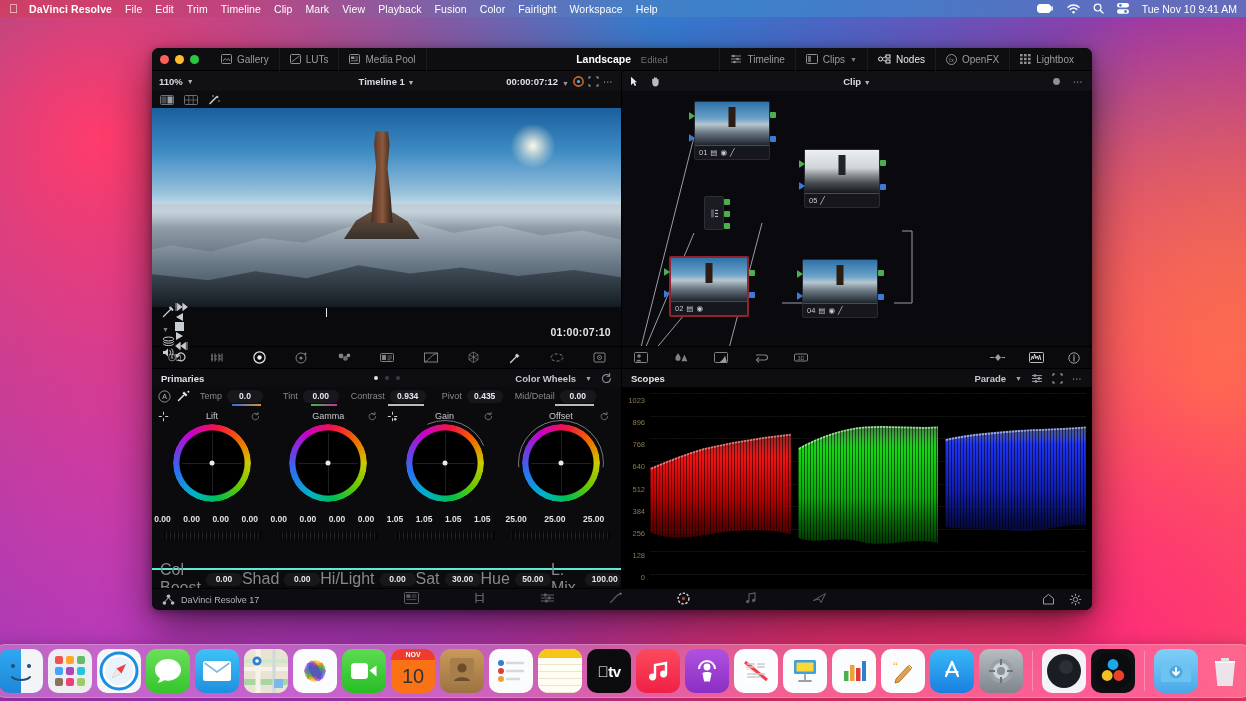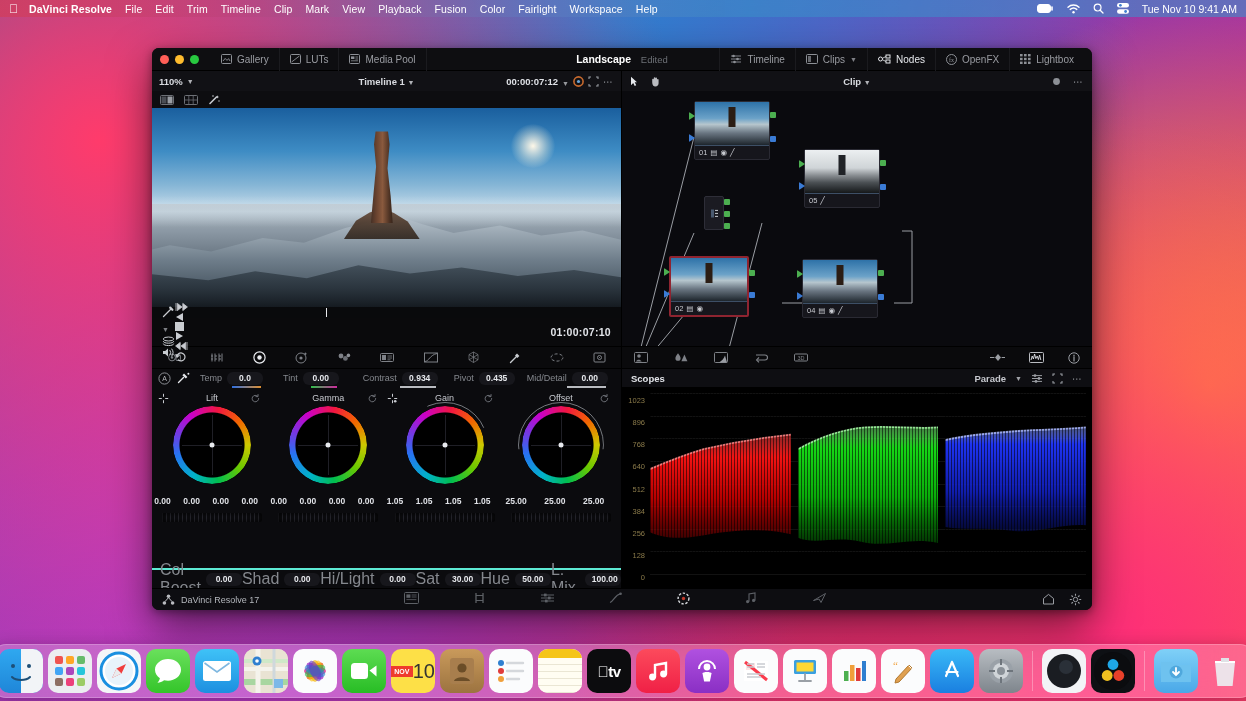--- a/index.html
+++ b/index.html
@@ -781,20 +781,38 @@
               <path d="M6 5v4M6 3.2v.9" stroke="#9a9da3" stroke-width="1.2" stroke-linecap="round"></path>
             </svg>
           </span>
       </span>
     </div>
   </div>
 
   <div class="lower">
 
     <div class="primaries">
+      <div class="panel-head">
+        <span>Primaries</span>
+        <span class="dots">
+          <span class="dot on"></span>
+          <span class="dot"></span>
+          <span class="dot"></span>
+        </span>
+        <span class="right">
+          <span style="font-weight:bold;">Color Wheels</span>
+          <span class="chev">▼</span>
+          <span>
+            <svg width="11" height="11" viewBox="0 0 11 11">
+                <path d="M9.4 5.5a4 4 0 1 1-1.2-2.8" stroke="#8d9096" stroke-width="1.1" fill="none" stroke-linecap="round"></path>
+                <path d="M8.6 .6v2.6H6" stroke="#8d9096" stroke-width="1.1" fill="none" stroke-linecap="round"></path>
+              </svg>
+          </span>
+        </span>
+      </div>
 
       <div class="param-row">
         <span style="display:flex;gap:6px;align-items:center;margin-right:10px;">
           <span>
             <svg width="13" height="13" viewBox="0 0 13 13">
                 <circle cx="6.5" cy="6.5" r="5.6" stroke="#8d9096" fill="none"></circle>
                 <text x="6.5" y="9" font-size="7" fill="#b9bbc0" text-anchor="middle" font-family="sans-serif">A</text>
               </svg>
           </span>
           <span>
@@ -803,21 +821,21 @@
                 <path d="M7 1.6l3.4 3.4-1.6 1.6-3.4-3.4z" fill="#e6e8ec"></path>
                 <circle cx="11.4" cy="1.8" r="1" fill="#e6e8ec"></circle>
               </svg>
           </span>
         </span>
         <span class="pfield" style="margin-right:20px;">
           <span class="lbl">Temp</span>
           <span class="val">0.0</span>
           <span class="bar" style="background:linear-gradient(90deg,#2f6fe0,#e09030);"></span>
         </span>
-        <span class="pfield" style="margin-right:24px;">
+        <span class="pfield" style="margin-right:12px;">
           <span class="lbl">Tint</span>
           <span class="val">0.00</span>
           <span class="bar" style="background:linear-gradient(90deg,#2fbf4a,#d028a0);"></span>
         </span>
         <span class="pfield" style="margin-right:16px;">
           <span class="lbl">Contrast</span>
           <span class="val">0.934</span>
           <span class="bar" style="background:#b9bbc0;"></span>
         </span>
         <span class="pfield" style="margin-right:12px;">
@@ -1261,21 +1279,21 @@
   </div>
     </div>
 
   <div class="dock-item" style="background:linear-gradient(180deg,#5ddc52,#28bd25);">
     <svg width="28" height="20" viewBox="0 0 28 20">
         <rect x="1" y="2" width="17" height="16" rx="3.5" fill="#fff"></rect>
         <path d="M19.5 9.5L26.5 4.5v11z" fill="#fff"></path>
       </svg>
   </div>
 
-  <div class="dock-item" style="background:#fde047;flex-direction:row;">
+  <div class="dock-item" style="background:#f97316;flex-direction:column;">
     <div style="width:100%;background:#ef3b2d;color:#fff;font-size:7px;font-weight:bold;text-align:center;line-height:11px;">NOV</div>
     <div style="flex:1;display:flex;align-items:center;justify-content:center;color:#333;font-size:20px;">10</div>
   </div>
 
   <div class="dock-item" style="background:linear-gradient(180deg,#c99a5b,#9c7340);">
     <svg width="26" height="28" viewBox="0 0 26 28">
         <rect x="1" y="1" width="24" height="26" rx="3" fill="#a87e4d"></rect>
         <circle cx="13" cy="11" r="4.6" fill="#6b4d27"></circle>
         <path d="M5 24c1.6-5 14.4-5 16 0z" fill="#6b4d27"></path>
       </svg>

